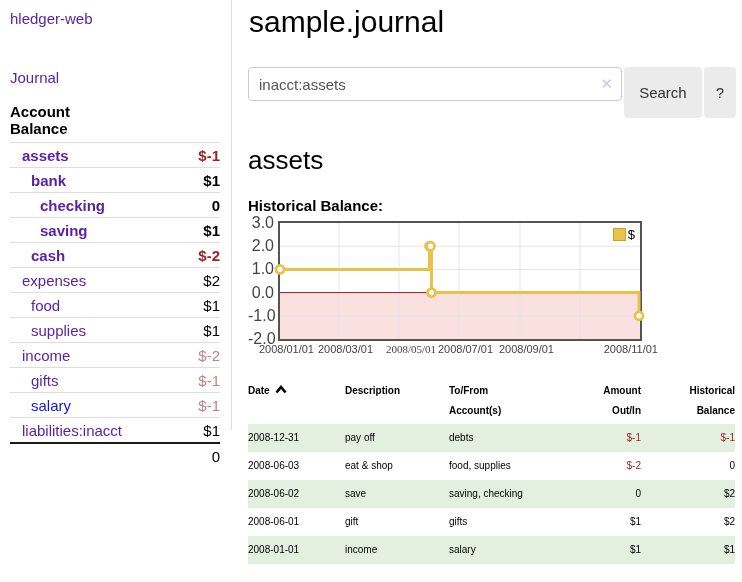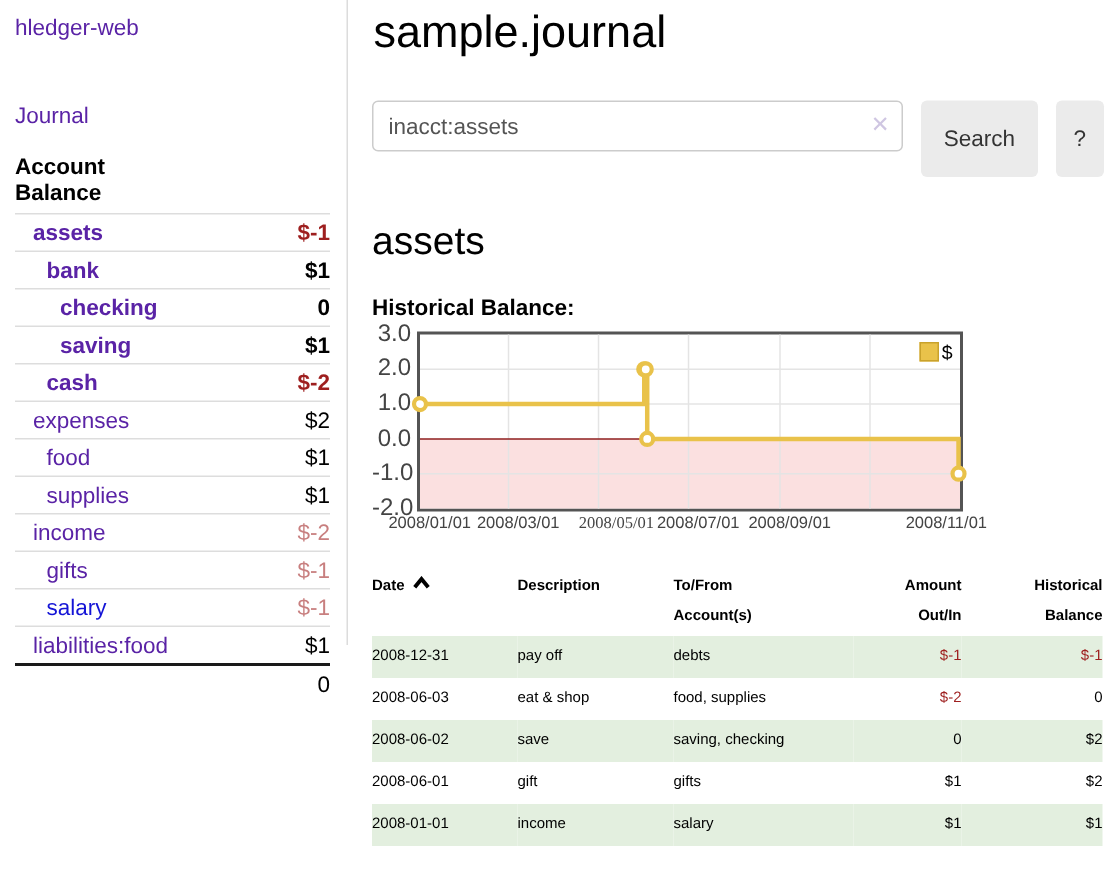--- a/index.html
+++ b/index.html
@@ -25,21 +25,21 @@
   .acct-name.d2{padding-left:21px;}
   .acct-name.d3{padding-left:30px;}
   .bal{color:#000;}
   .b{font-weight:bold;}
   .neg{color:#9e1f1f;}
   .negl{color:#c87f7f;}
 
   
   .main{position:absolute;left:232px;top:0;width:510px;box-sizing:border-box;padding:2px 6px 0 16px;}
   h1.page-title{font-size:30px;font-weight:normal;margin:1px;line-height:38px;color:#000;}
-  .search-row{display:flex;gap:12px;margin-top:26px;height:51px;}
+  .search-row{display:flex;gap:2px;margin-top:26px;height:51px;}
   .search-wrap{flex:1;position:relative;}
   .search-wrap input{
     width:100%;height:34px;box-sizing:border-box;border:1px solid #ccc;border-radius:4px;
     padding:0 26px 0 10px;font-size:15px;color:#555;font-family:inherit;background:#fff;
   }
   .clear-x{position:absolute;right:9px;top:8px;font-size:15px;font-weight:bold;color:#cfc6e2;line-height:18px;cursor:pointer;}
   .btn{background:#ebebeb;border:0;border-radius:4px;color:#333;font-size:15px;font-family:inherit;padding:0 15px;cursor:pointer;}
   .btn.help{padding:0 12px;}
   h2.acct-heading{font-size:26px;font-weight:normal;margin:27px 0 0 0;}
   .hb-label{font-weight:bold;font-size:15px;margin-top:21px;}
@@ -117,21 +117,21 @@
     </div>
     <div class="acct-row">
       <a class="acct-name d2">gifts</a>
       <span class="bal negl">$-1</span>
     </div>
     <div class="acct-row">
       <a class="acct-name d2 blue">salary</a>
       <span class="bal negl">$-1</span>
     </div>
     <div class="acct-row">
-      <a class="acct-name d1">liabilities:food</a>
+      <a class="acct-name d1">liabilities:inacct</a>
       <span class="bal">$1</span>
     </div>
     <div class="acct-row total">
       <span></span>
       <span class="bal">0</span>
     </div>
   </div>
 </div>
 <div class="side-divider"></div>
 

